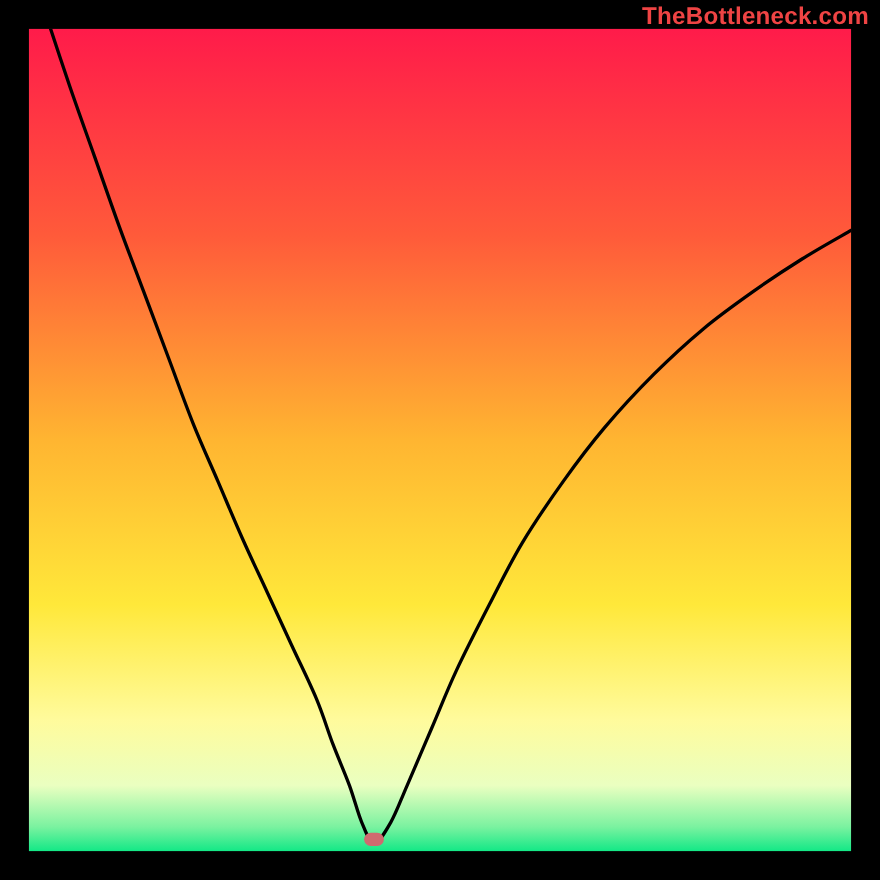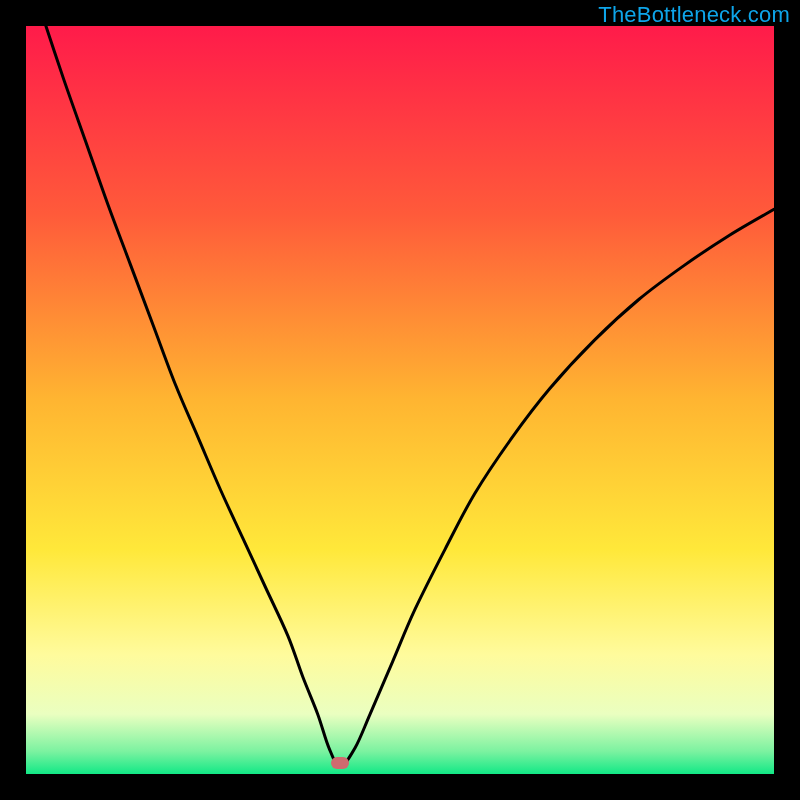--- a/index.html
+++ b/index.html
@@ -23,24 +23,24 @@
     left: 26px;
     top: 26px;
     width: 748px;
     height: 748px;
     overflow: hidden;
   }
   .watermark {
     position: absolute;
     top: 2px;
     right: 10px;
-    color: #0ea5e9;
+    color: #ef4444;
     font-family: Arial, Helvetica, sans-serif;
     font-size: 22px;
-    font-weight: 400;
+    font-weight: 700;
     letter-spacing: 0.2px;
   }
   .marker {
     position: absolute;
     width: 18px;
     height: 12px;
     border-radius: 6px;
     background: #cf6a6f;
     transform: translate(-50%, -50%);
   }

